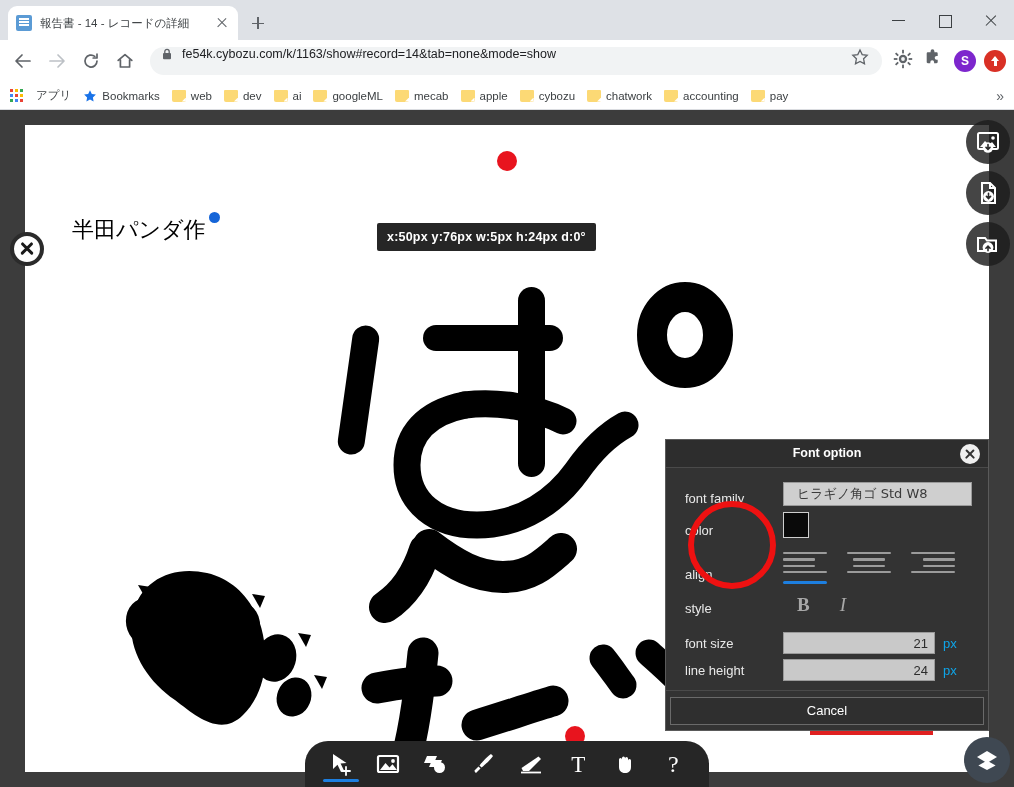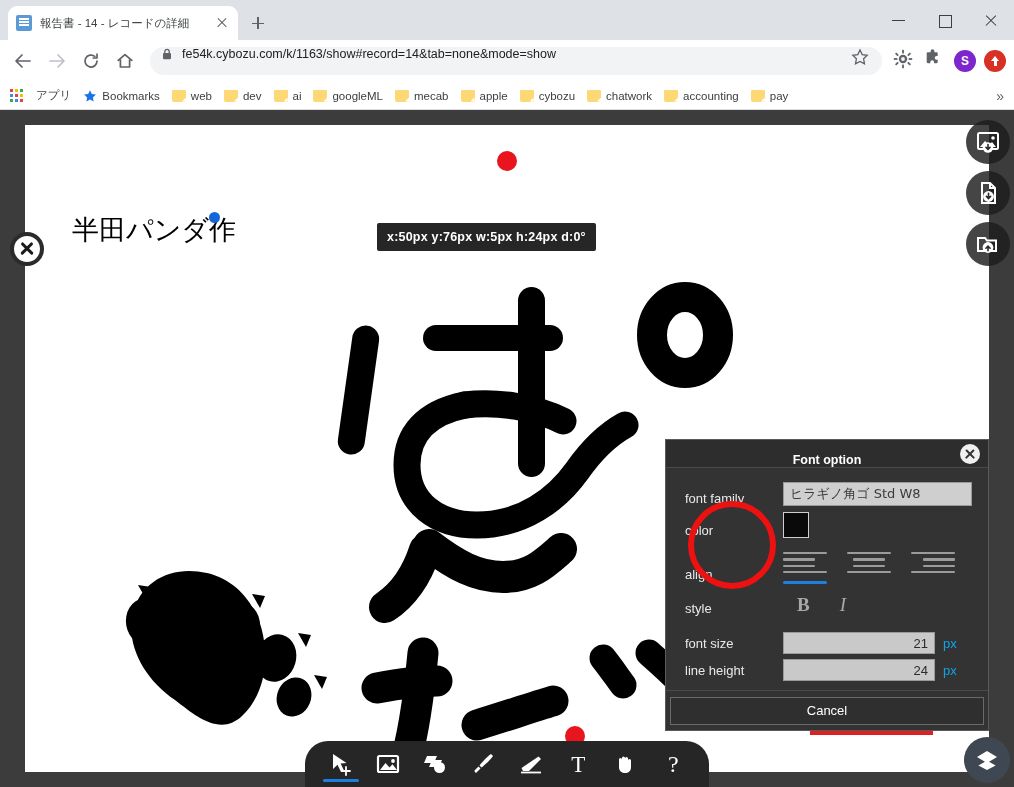--- a/index.html
+++ b/index.html
@@ -148,21 +148,21 @@
   .canvas {
     position: absolute; left: 25px; top: 15px; width: 964px; height: 647px;
     background: #ffffff; overflow: hidden;
   }
 
   
   .artwork { position:absolute; left:0; top:0; width:964px; height:647px; }
 
   .author-text {
     position: absolute; left: 47px; top: 93px;
-    font-size: 27px; line-height: 24px; color: #000;
+    font-size: 22px; line-height: 24px; color: #000;
     font-family: Liberation Sans, sans-serif;
     white-space: nowrap;
   }
   .author-handle {
     position: absolute; left: 184px; top: 87px;
     width: 11px; height: 11px; border-radius: 50%; background: #1565d8;
     cursor: pointer;
   }
 
   .sel-handle {
@@ -245,42 +245,42 @@
   .tool .tglyph { color:#fff; font-size: 23px; line-height:1; font-family:"Liberation Serif", serif; }
 
   
   .dialog {
     position: absolute; left: 665px; top: 329px; width: 324px; height: 292px;
     background: #333333; border: 1px solid #5a5a5a; z-index: 50;
     display: flex; flex-direction: column;
   }
   .dlg-title {
     height: 28px; background: #2d2d2d; border-bottom: 1px solid #4a4a4a;
-    display: flex; align-items: flex-end; justify-content: center; position: relative;
+    display: flex; align-items: center; justify-content: center; position: relative;
     color: #fff; font-size: 12.5px; font-weight: bold;
   }
   .dlg-close {
     position: absolute; right: 8px; top: 4px; width: 20px; height: 20px;
     border-radius: 50%; background: #f0f0f0; cursor: pointer;
   }
   .dlg-close::before, .dlg-close::after {
     content:""; position:absolute; left:4px; top:9px; width:12px; height:2.4px;
     background:#333; border-radius:2px;
   }
   .dlg-close::before { transform: rotate(45deg); }
   .dlg-close::after  { transform: rotate(-45deg); }
 
   .dlg-body { flex: 1 1 auto; padding: 14px 16px 4px 19px; position: relative; }
   .row { display: flex; align-items: flex-end; margin-bottom: 6px; }
   .row .lbl {
     width: 98px; flex: 0 0 98px; color: #e9e9e9; font-size: 13px;
   }
   .ff-input {
     width: 197px; height: 24px; background: #cfcfcf; border: 1px solid #9a9a9a;
-    color: #3b3b3b; font-size: 13px; padding: 0 6px;
+    color: #3b3b3b; font-size: 13px; padding: 0 13px;
     font-family: "DejaVu Sans", "Liberation Sans", sans-serif;
     display: flex; align-items: center;
   }
   .swatch {
     width: 26px; height: 26px; background: #0a0a0a; border: 1px solid #cfcfcf;
     cursor: pointer;
   }
   .aligns { display: flex; gap: 20px; }
   .align-btn { width: 44px; padding-bottom: 5px; position: relative; cursor: pointer; }
   .align-btn i {

